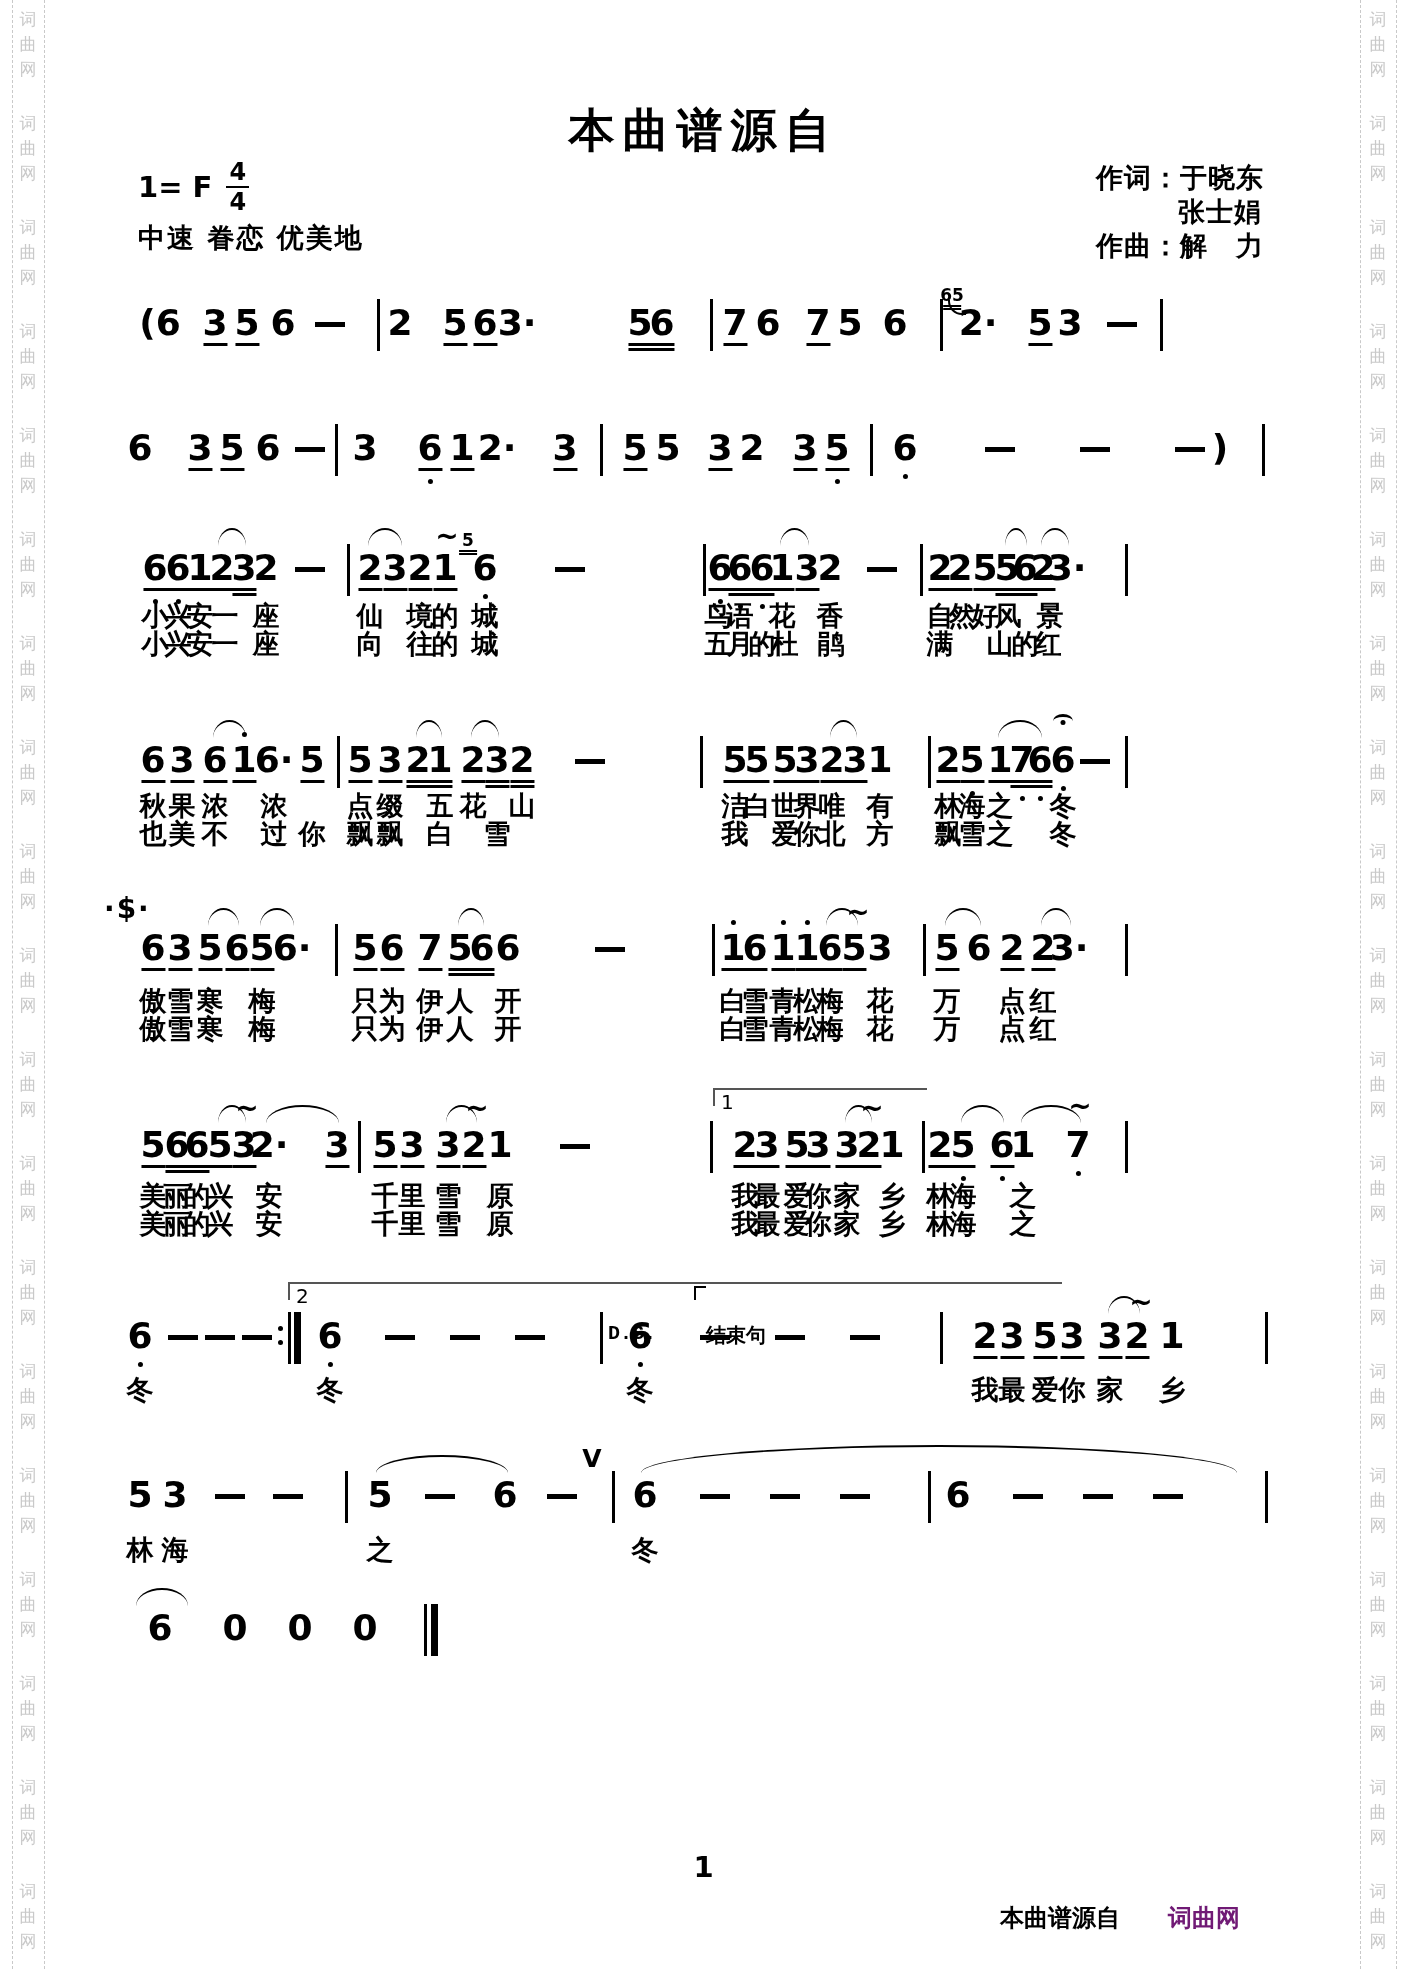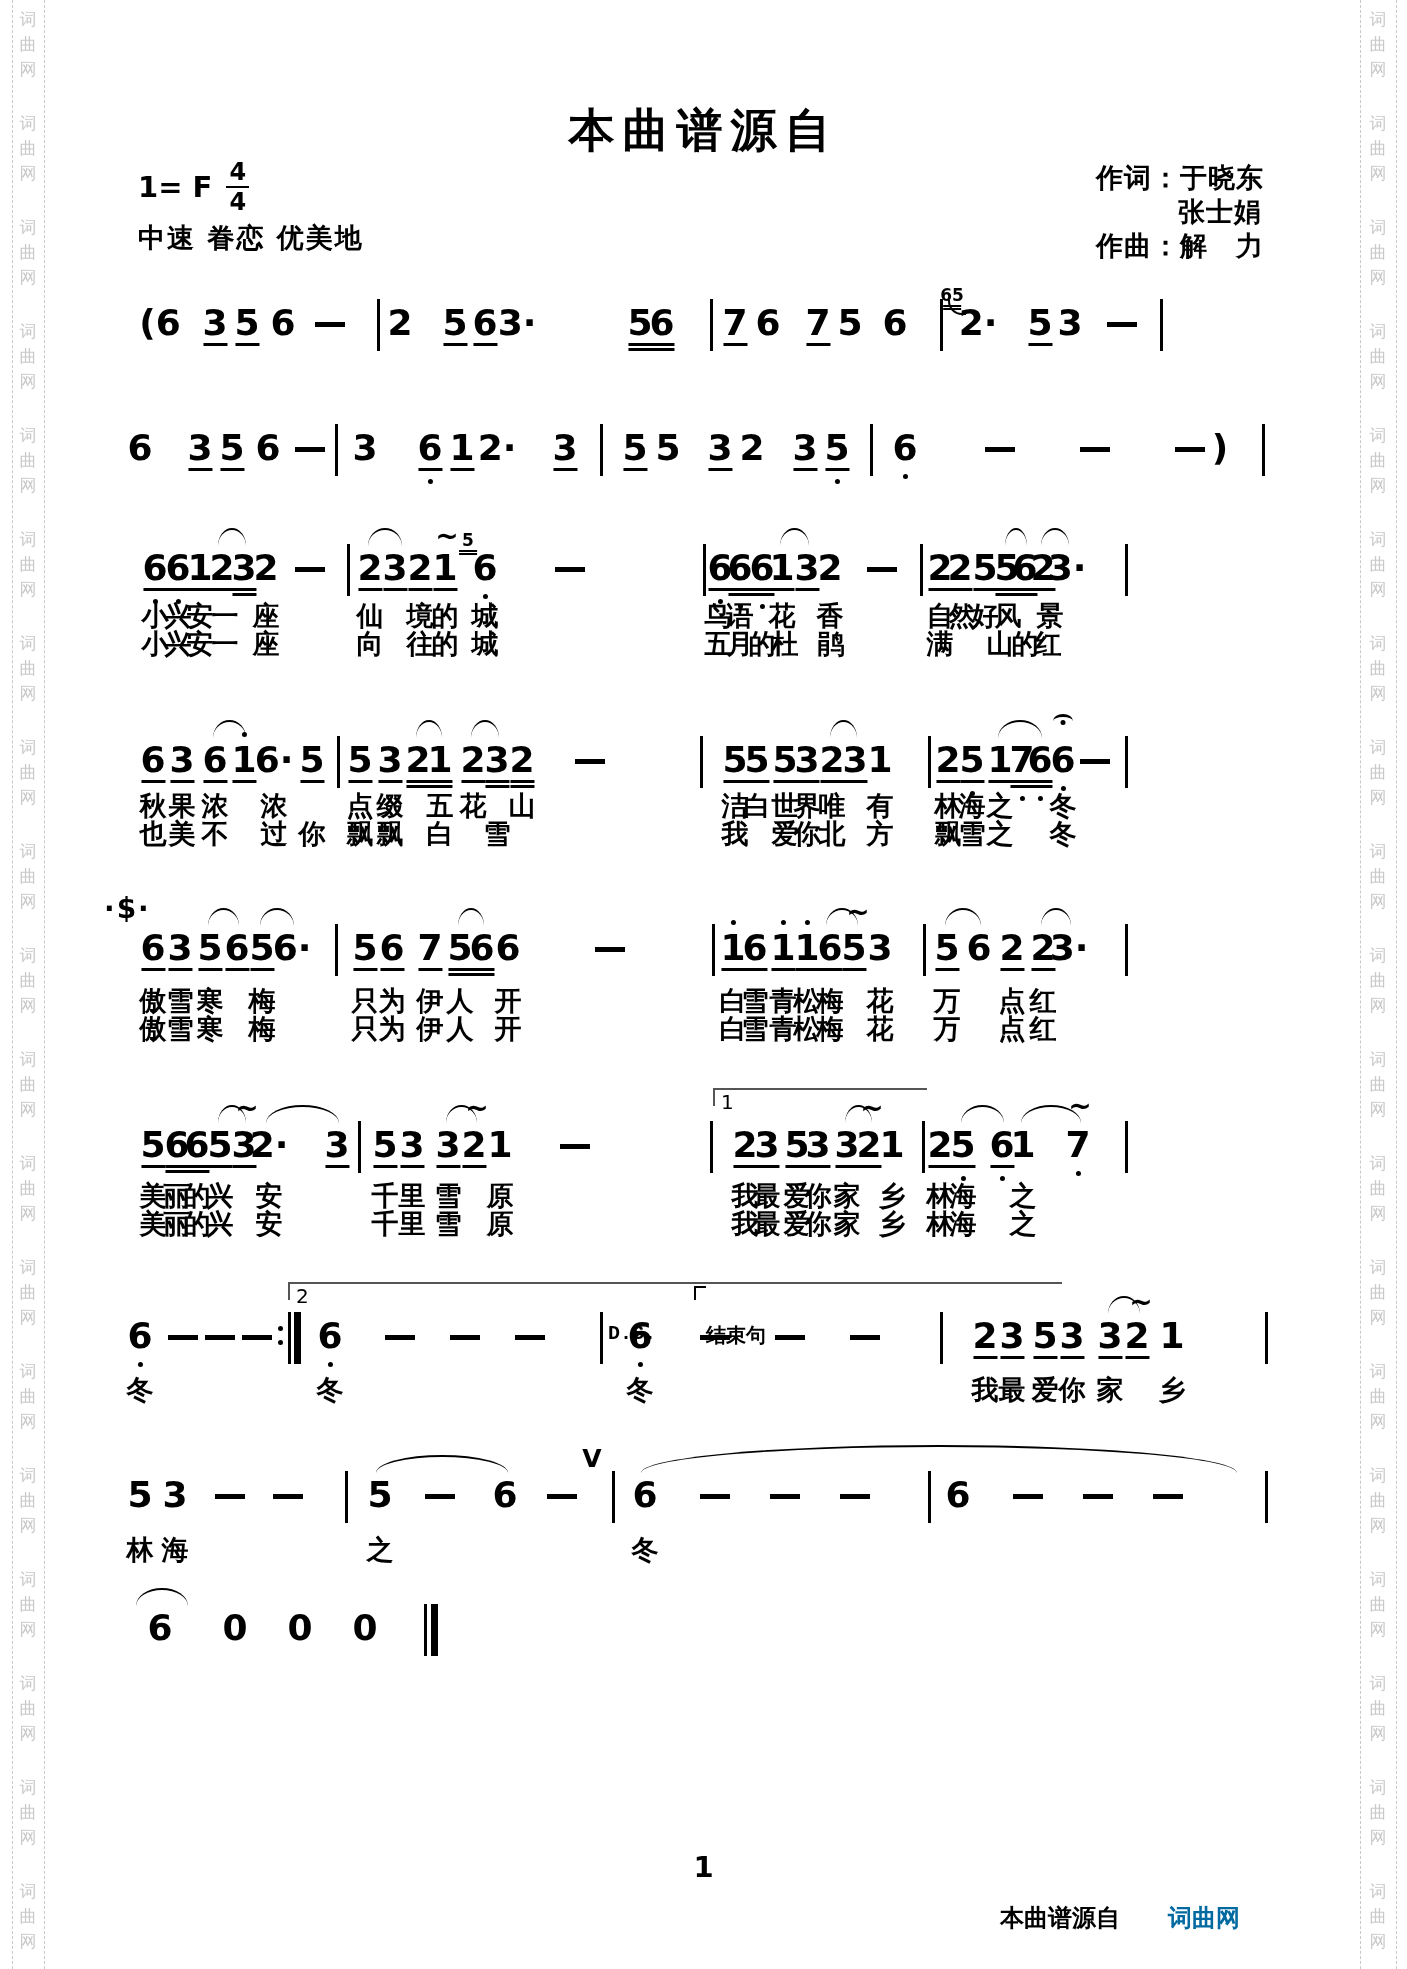--- a/index.html
+++ b/index.html
@@ -607,14 +607,14 @@
     <div class="wmchar" style="left: 1378px; top: 1801px;">曲</div>
     <div class="wmchar" style="left: 1378px; top: 1826px;">网</div>
     <div class="wmchar" style="left: 1378px; top: 1880px;">词</div>
     <div class="wmchar" style="left: 1378px; top: 1905px;">曲</div>
     <div class="wmchar" style="left: 1378px; top: 1930px;">网</div>
   </div>
 
 <div class="abs footer-page">1</div>
 <div class="footer-src">
   <span>本曲谱源自</span>
-  <span id="siteName" style="color: #0369a1;">词曲网</span>
+  <span id="siteName" style="color: #701a75;">词曲网</span>
 </div>
 
 </body></html>

